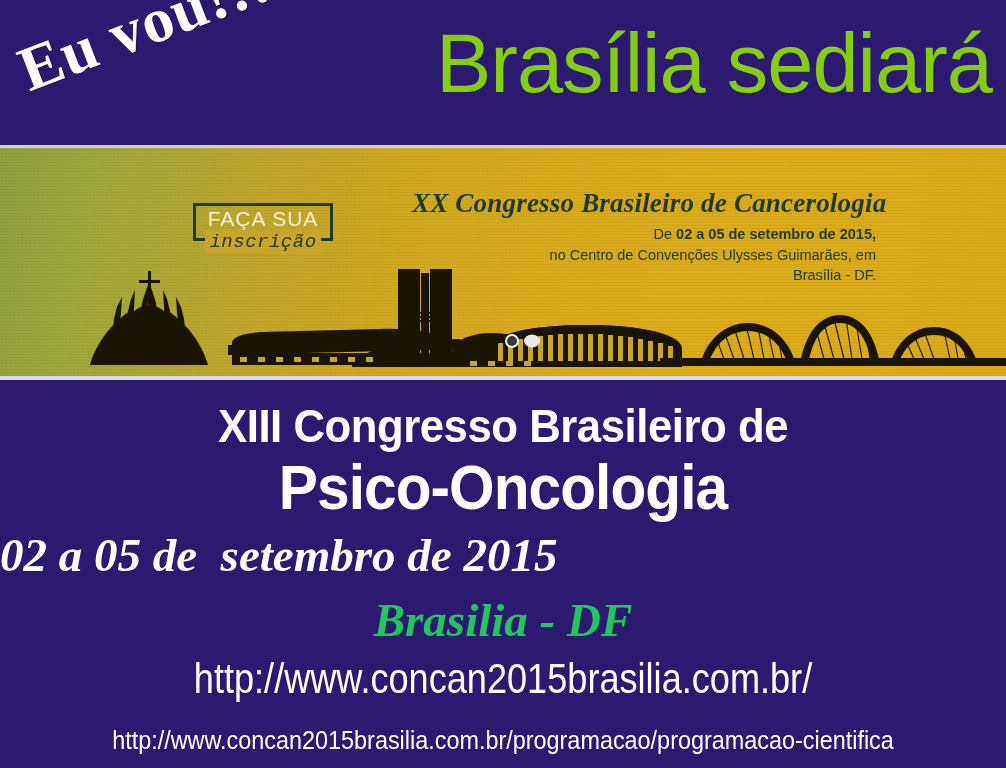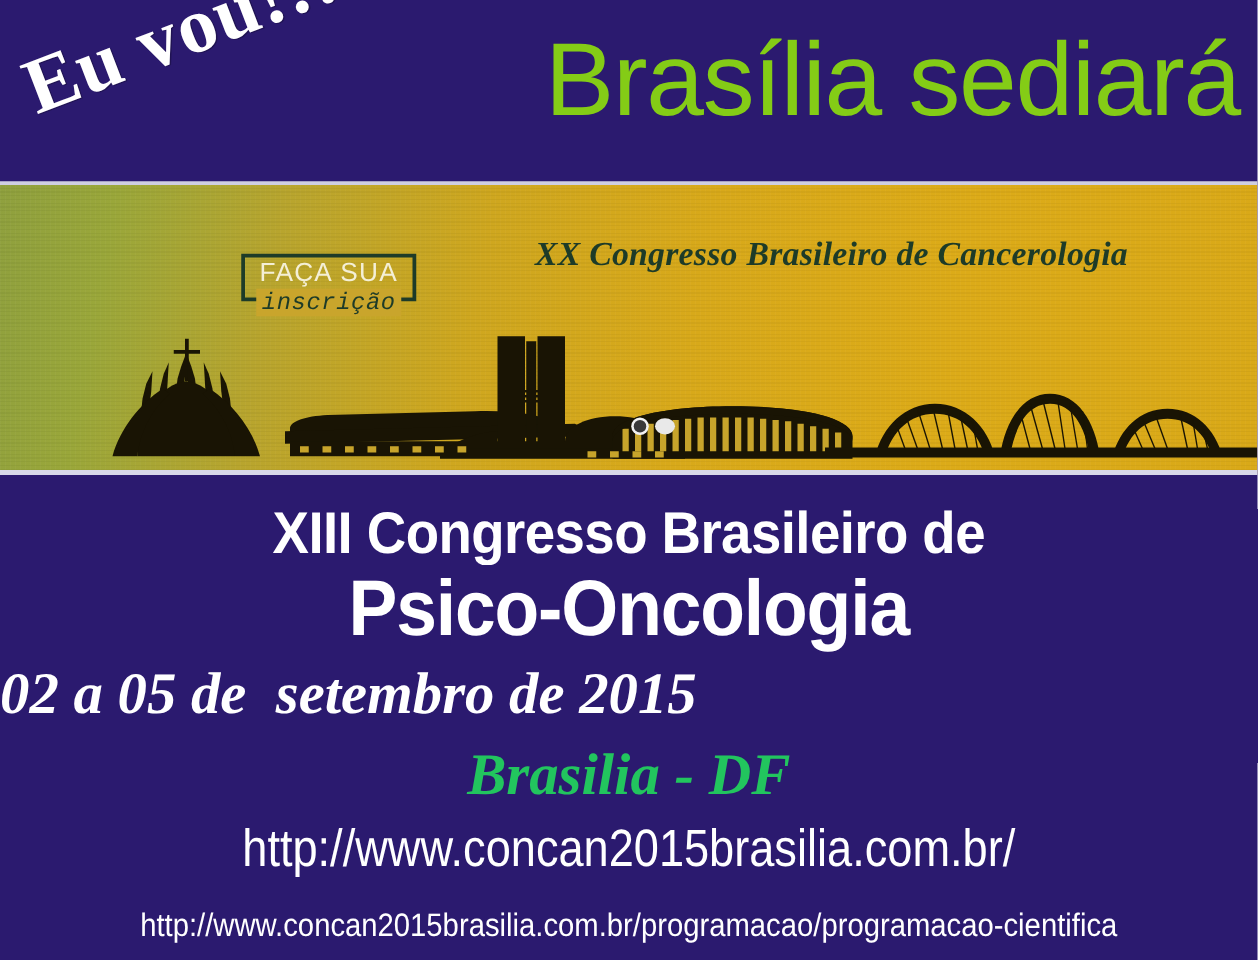--- a/index.html
+++ b/index.html
@@ -124,21 +124,21 @@
     letter-spacing: .5px;
   }
   .faca-line2 .bg-mask {
     background: #c9a52c;
     padding: 0 4px;
   }
 
   
   .banner-title {
     position: absolute;
-    left: 428px;
+    left: 412px;
     top: 40px;
     color: #1d3b28;
     font-family: "Liberation Serif", serif;
     font-style: italic;
     font-weight: bold;
     font-size: 27px;
     letter-spacing: .2px;
     white-space: nowrap;
   }
   .banner-sub {
@@ -378,20 +378,25 @@
     </svg>
 
     <div class="faca-box">
       <div class="faca-line1">FAÇA SUA</div>
     </div>
     <div class="faca-line2">
       <span class="bg-mask">inscrição</span>
     </div>
 
     <div class="banner-title">XX Congresso Brasileiro de Cancerologia</div>
+    <div class="banner-sub">
+      <div><span>De </span><span class="bold">02 a 05 de setembro de 2015,</span></div>
+      <div>no Centro de Convenções Ulysses Guimarães, em</div>
+      <div>Brasília - DF.</div>
+    </div>
   </div>
   <div class="banner-sep-bottom"></div>
 
   <div class="bottom">
     <div class="line-xiii">XIII Congresso Brasileiro de</div>
     <div class="line-psico">Psico-Oncologia</div>
     <div class="line-date">02 a 05 de  setembro de 2015</div>
     <div class="line-city">Brasilia - DF</div>
     <div class="line-url1">http://www.concan2015brasilia.com.br/</div>
     <div class="line-url2">http://www.concan2015brasilia.com.br/programacao/programacao-cientifica</div>

